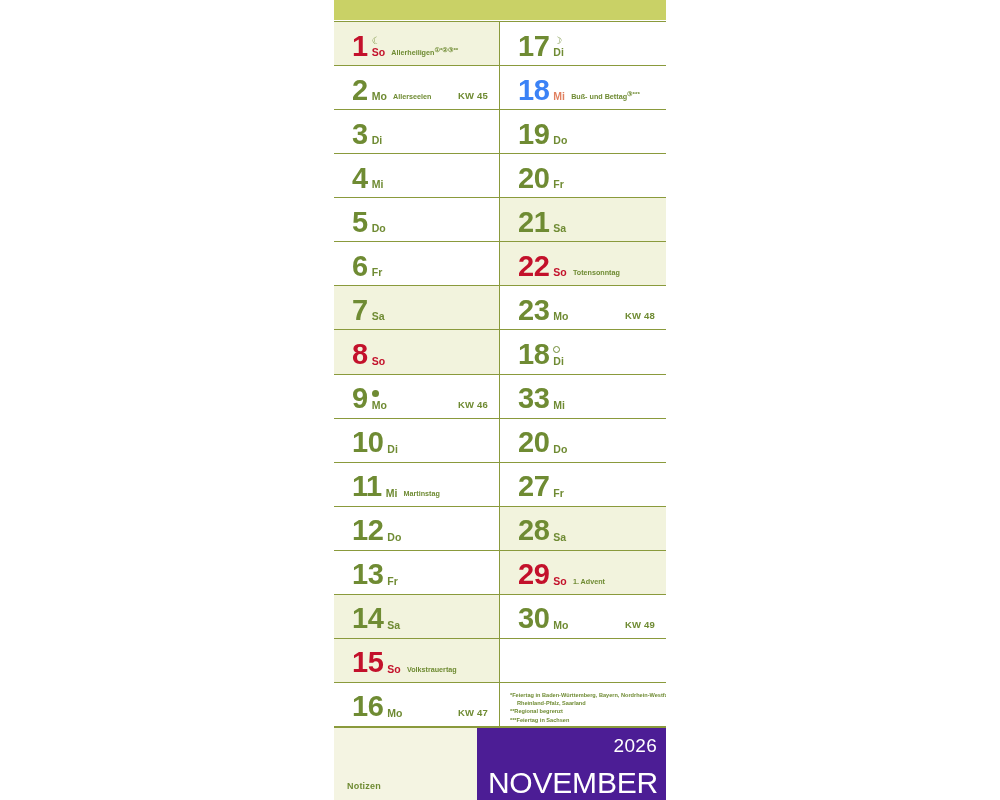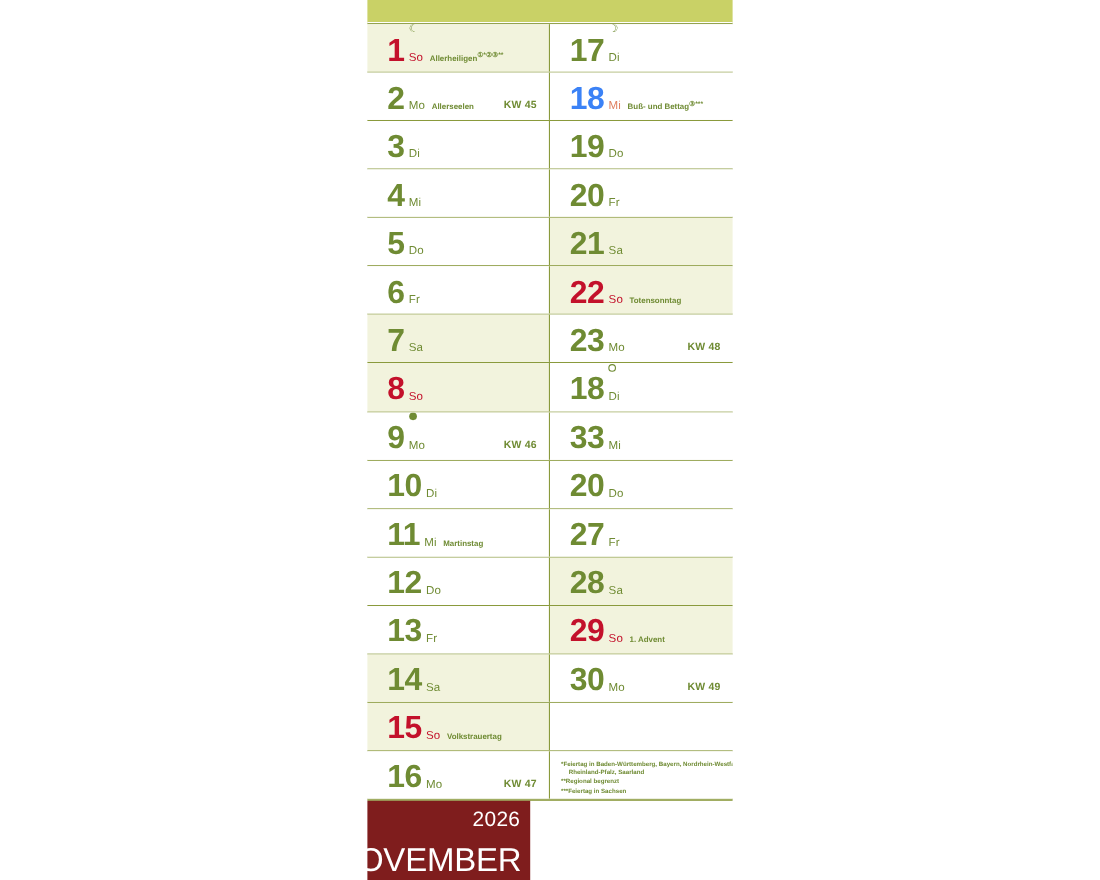--- a/index.html
+++ b/index.html
@@ -107,23 +107,22 @@
     border-radius: 50%;
     border: 1.2px solid #6f8b33;
     background: transparent;
     box-sizing: border-box;
     vertical-align: middle;
   }
   .dow {
     font-size: 10.5px;
     line-height: 11px;
     color: #6f8b33;
-    font-weight: normal;
+    font-weight: bold;
     letter-spacing: 0.1px;
-    margin-top: 14px;
   }
   .dow.sun { color: #c3112b; }
   .dow.partial { color: #e08060; }
 
   .evt {
     font-size: 7.2px;
     line-height: 11px;
     color: #6f8b33;
     font-weight: bold;
     margin-left: 6px;
@@ -175,23 +174,24 @@
     position: absolute;
     left: 13px;
     bottom: 9px;
     font-size: 9px;
     font-weight: bold;
     color: #6f8b33;
     letter-spacing: 0.2px;
   }
   .monthbox {
     flex: 0 0 148px;
-    background: #7f1d1d;
+    background: #4c1d95;
     position: relative;
     color: #ffffff;
+    padding-left: 41px;
   }
   .year {
     position: absolute;
     right: 9px;
     top: 7px;
     font-size: 19px;
     font-weight: normal;
     letter-spacing: 0.3px;
     color: #ffffff;
   }
@@ -507,20 +507,23 @@
               <div>*Feiertag in Baden-Württemberg, Bayern, Nordrhein-Westfalen,</div>
               <div class="indent">Rheinland-Pfalz, Saarland</div>
               <div>**Regional begrenzt</div>
               <div>***Feiertag in Sachsen</div>
             </div>
           </div>
         </div>
       </div>
 
     <div class="bottom">
+      <div class="notes">
+        <div class="notes-label">Notizen</div>
+      </div>
       <div class="monthbox">
         <div class="year">2026</div>
         <div class="monthname">NOVEMBER</div>
       </div>
     </div>
 
   </div>
 </div>
 
 </body></html>

